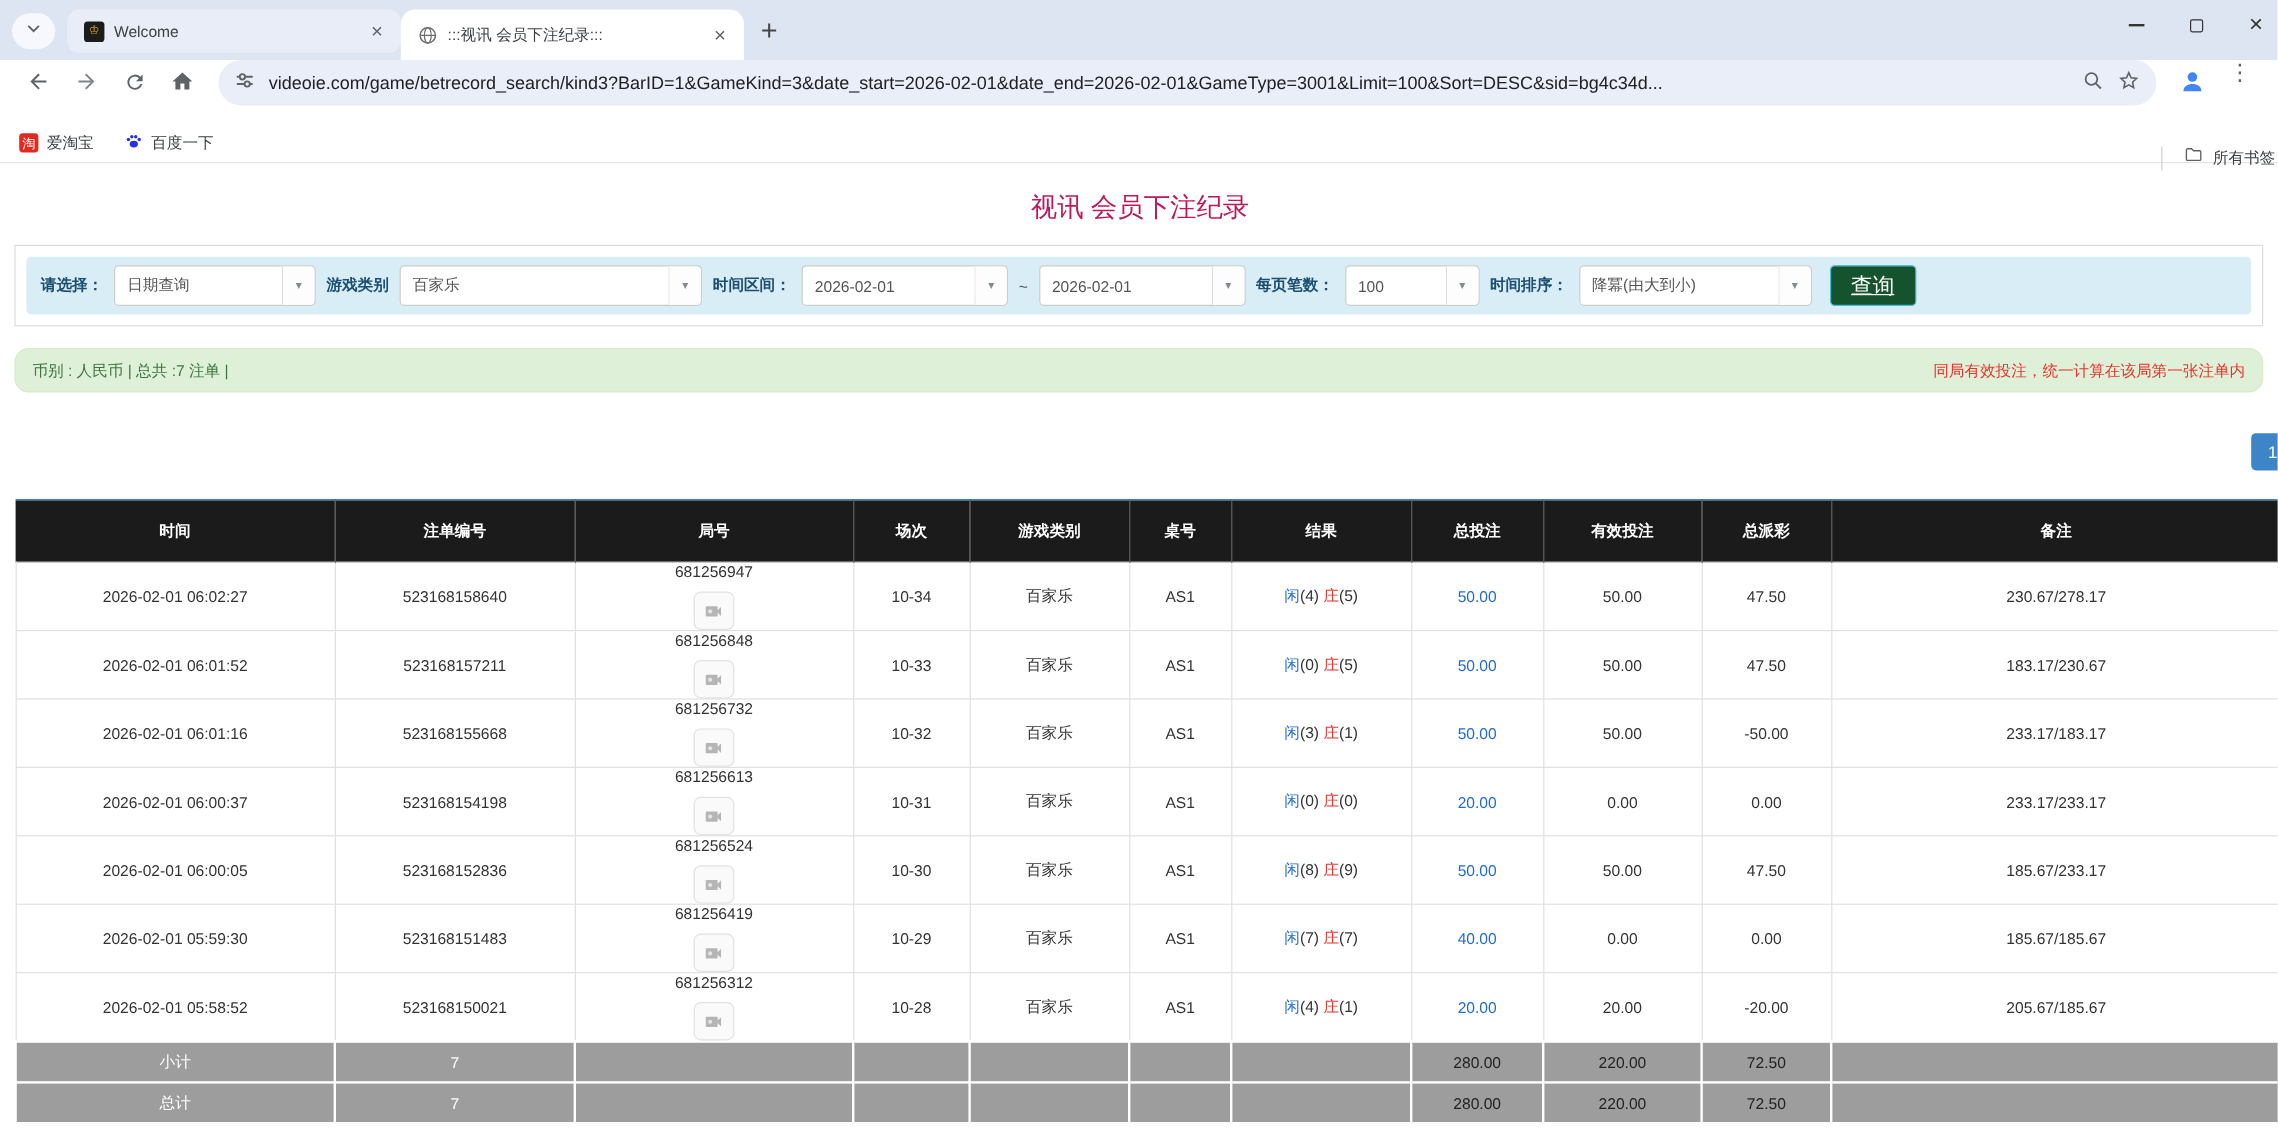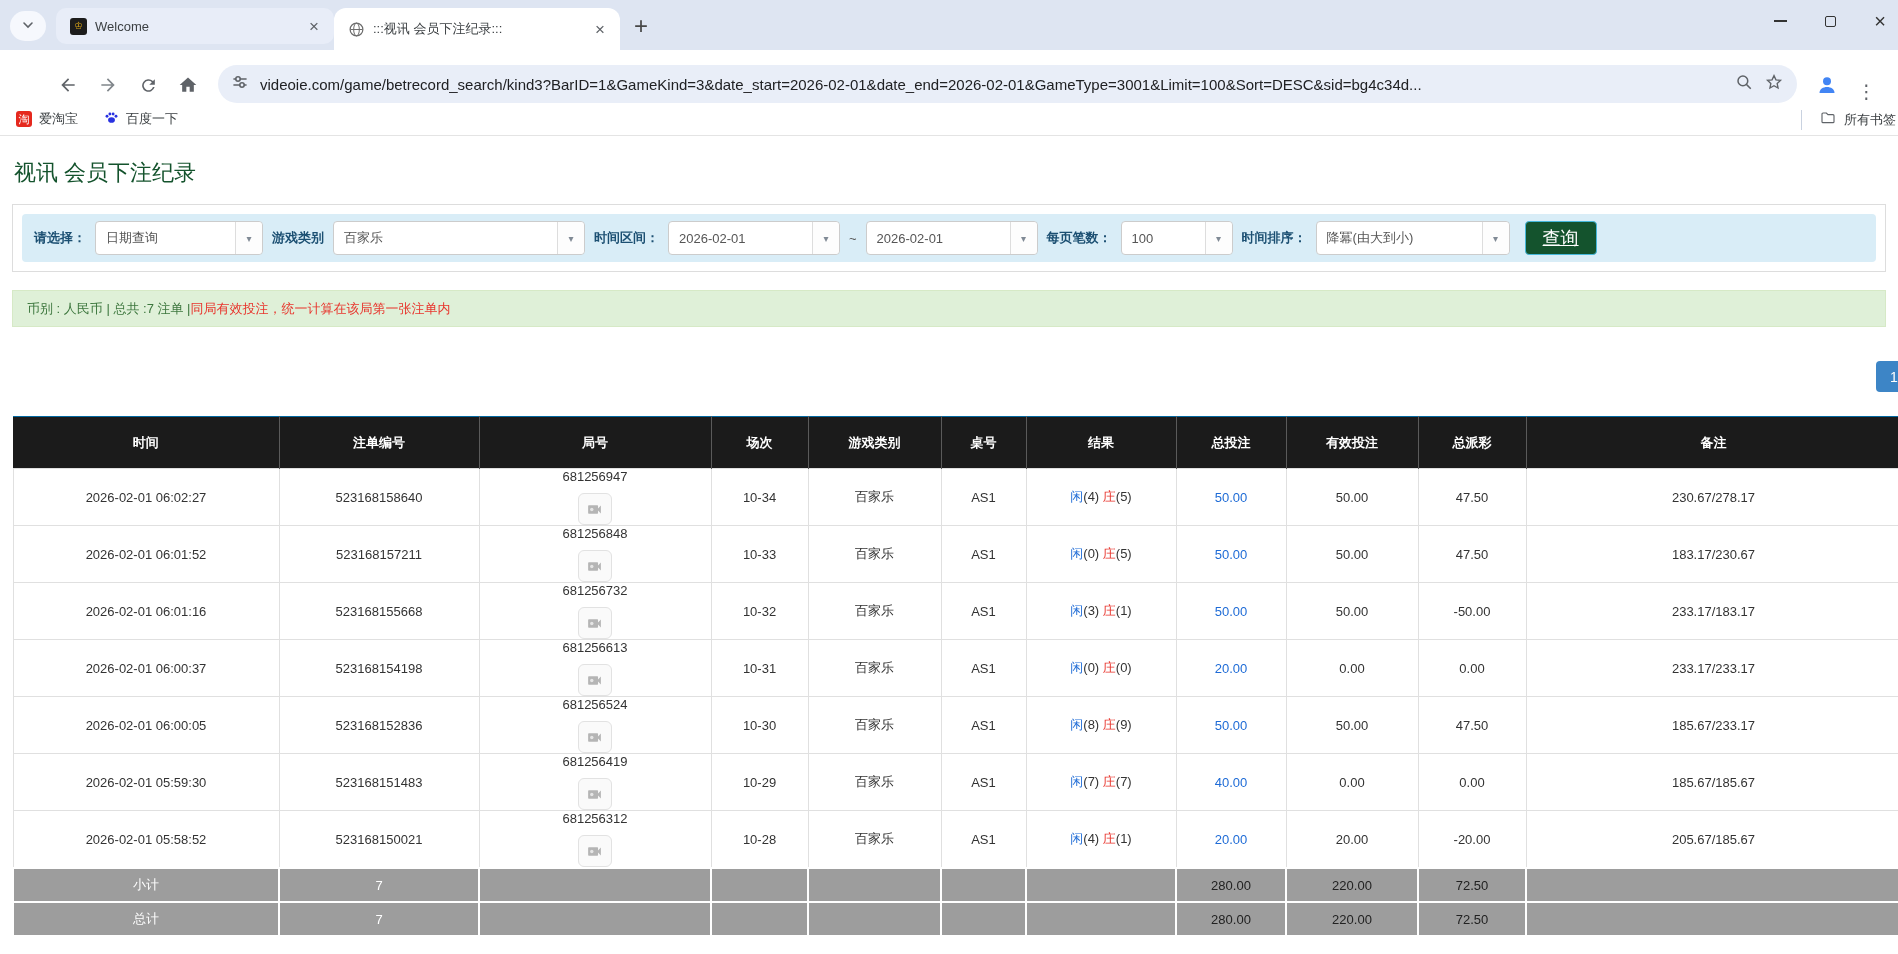--- a/index.html
+++ b/index.html
@@ -17,54 +17,54 @@
   .fav-dark { background: #1c1c1c; border-radius: 3px; color: #d4a017; font-size: 10px; line-height: 1; }
   .tab-title { font-size: 13px; color: #3c4043; white-space: nowrap; overflow: hidden; flex: 1; }
   .tab-close { color: #5f6368; font-size: 17px; line-height: 1; padding: 1px 5px; border-radius: 50%; }
   .newtab-btn { font-size: 24px; color: #474747; margin: 0 0 12px 14px; line-height: 1; cursor: pointer; }
   .win-controls { position: absolute; right: 10px; top: 0; height: 42px; display: flex; align-items: center; gap: 34px; }
   .win-btn { display: flex; align-items: center; justify-content: center; width: 16px; height: 16px; cursor: pointer; }
   .win-min-glyph { width: 13px; height: 2px; background: #333; }
   .win-max-glyph { width: 11px; height: 11px; border: 1.6px solid #333; border-radius: 2px; }
   .win-close-glyph { font-size: 20px; color: #333; line-height: 1; }
 
-  .toolbar { height: 53px; background: #fff; display: flex; align-items: flex-end; padding: 0 14px; gap: 4px; margin-left: 36px; }
+  .toolbar { height: 53px; background: #fff; display: flex; align-items: flex-start; padding: 0 14px; gap: 4px; }
   .nav-btn { width: 36px; height: 36px; border-radius: 50%; display: flex; align-items: center; justify-content: center; cursor: pointer; }
   .url-field { flex: 1; height: 38px; background: #e9eef8; border-radius: 19px; display: flex;
     align-items: center; padding: 0 14px; gap: 12px; margin: 0 8px; }
   .url-text { font-size: 15px; color: #202124; flex: 1; white-space: nowrap; overflow: hidden; }
   .menu-dots { font-size: 19px; color: #5f6368; padding: 0 8px; cursor: pointer; }
 
   .bookmarks { height: 33px; background: #fff; border-bottom: 1px solid #e4e4e4; display: flex;
     align-items: center; padding: 0 16px; gap: 26px; position: relative; }
   .bm-item { display: flex; align-items: center; gap: 7px; font-size: 13px; color: #3c4043; cursor: pointer; }
   .bm-icon-taobao { width: 16px; height: 16px; background: #e5281e; border-radius: 3px; color: #fff;
     font-size: 11px; display: flex; align-items: center; justify-content: center; }
-  .bm-right { position: absolute; right: 2px; top: 0; height: 33px; display: flex; align-items: center; gap: 8px; }
+  .bm-right { position: absolute; right: 2px; top: 12px; height: 33px; display: flex; align-items: center; gap: 8px; }
   .bm-divider { width: 1px; height: 20px; background: #c9d2e0; margin-right: 10px; }
 
   
   .content { padding: 0 12px; }
-  .page-title { font-size: 22px; color: #14532d; font-weight: 500; margin: 22px 0 16px 2px; }
+  .page-title { font-size: 22px; color: #be185d; font-weight: 500; margin: 22px 0 16px 2px; text-align: center; }
 
   .filter-panel { border: 1px solid #ddd; padding: 9px; background: #fff; }
   .filter-bar { background: #d9edf7; border-radius: 4px; display: flex; align-items: center; padding: 7px 12px; gap: 9px; }
   .f-label { font-size: 13px; font-weight: bold; color: #1b4f72; white-space: nowrap; text-align: right; }
   .sel { background: #fff; border: 1px solid #ccc; border-radius: 4px; height: 34px; display: flex; align-items: stretch; cursor: pointer; }
   .sel .val { padding: 0 10px; font-size: 13px; color: #555; flex: 1; display: flex; align-items: center; white-space: nowrap; overflow: hidden; }
   .sel .caret { width: 27px; border-left: 1px solid #ddd; display: flex; align-items: center; justify-content: center;
     color: #808a95; font-size: 10px; background: #fdfdfd; border-radius: 0 4px 4px 0; }
   .w-querytype { width: 168px; } .w-game { width: 252px; } .w-date { width: 172px; }
   .w-perpage { width: 112px; } .w-sort { width: 194px; }
   .tilde { font-size: 13px; color: #555; }
   .btn-search { background: #14532d; border: 1px solid #46b8da; color: #fff; font-size: 18px; border-radius: 4px;
     height: 34px; padding: 0 17px; margin-left: 6px; cursor: pointer; text-decoration: underline; }
 
-  .info-bar { margin-top: 18px; background: #dff0d8; border: 1px solid #d6e9c6; border-radius: 0; height: 37px;
-    display: flex; align-items: center; padding: 0 14px; font-size: 13px; }
+  .info-bar { margin-top: 18px; background: #dff0d8; border: 1px solid #d6e9c6; border-radius: 12px; height: 37px;
+    display: flex; align-items: center; justify-content: space-between; padding: 0 14px; font-size: 13px; }
   .info-left { color: #3c763d; }
   .info-right { color: #e8342c; }
 
   .pagination-row { display: flex; justify-content: flex-end; margin: 34px -26px 24px 0; }
   .pagination-row.bottom { margin-top: 20px; }
   .page-btn { min-width: 36px; height: 31px; background: #3d85c6; color: #fff; font-size: 14px; border-radius: 4px;
     display: flex; align-items: center; justify-content: center; cursor: pointer; }
 
   table.records { width: calc(100% + 16px); border-collapse: collapse; table-layout: fixed; }
   .records th { background: #1b1b1b; color: #fff; font-size: 13px; font-weight: bold; height: 52px;

